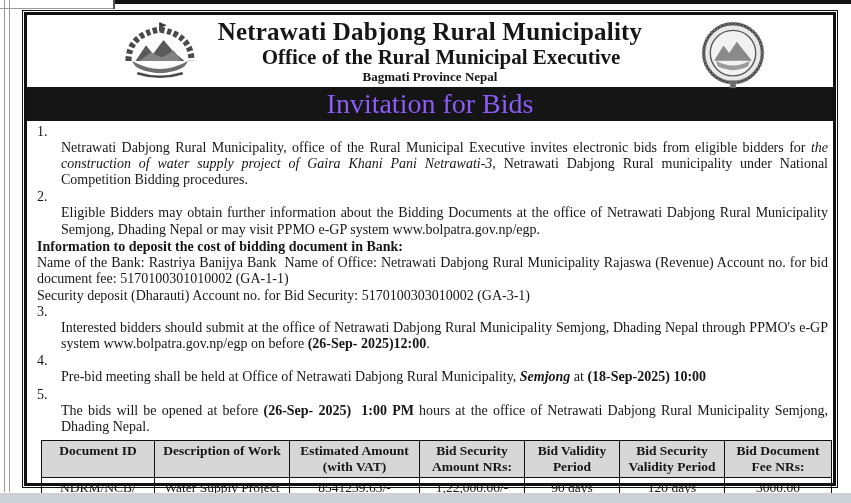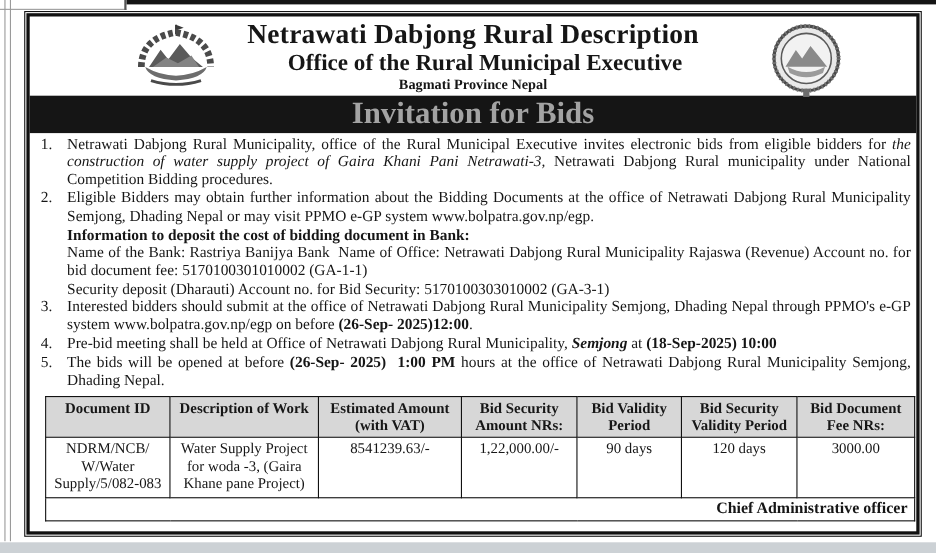--- a/index.html
+++ b/index.html
@@ -31,37 +31,37 @@
   
   .masthead{position:relative;text-align:center;padding:3px 0 2px 0;}
   .m-title{font-size:25px;font-weight:bold;line-height:1.12;letter-spacing:.2px;}
   .m-sub{font-size:21px;font-weight:bold;line-height:1.1;margin-left:22px;}
   .m-prov{font-size:13px;font-weight:bold;line-height:1.2;}
   .logo{position:absolute;top:4px;}
   .logo.left{left:88px;width:90px;height:70px;}
   .logo.right{left:668px;width:76px;height:72px;}
 
   
-  .banner{background:#151515;color:#a3a3a3;text-align:center;
-    font-size:28px;font-weight:bold;line-height:34px;height:34px;}
+  .banner{background:#151515;color:#8b5cf6;text-align:center;
+    font-size:28px;font-weight:normal;line-height:34px;height:34px;}
 
   
   .pubdate{text-align:center;font-size:15px;font-weight:bold;
     padding:1px 0 2px 0;border-bottom:2px solid #111;}
   .pubdate sup{font-size:9px;}
 
   
   .bids-list{padding:3px 5px 0 10px;font-size:14px;line-height:1.16;text-align:justify;}
   .item{display:flex;margin-bottom:1px;}
   .item .num{width:24px;flex:none;}
-  .item .txt{flex:1;}
+  .item .txt{flex:1;margin-top:16px;}
   .it{font-style:italic;}
   .bd{font-weight:bold;}
   .bdit{font-weight:bold;font-style:italic;}
-  .subline{margin-left:24px;}
+  .subline{}
 
   
   .bid-table{border-collapse:collapse;margin:4px 12px 0 14px;width:790px;
     font-size:13.5px;table-layout:fixed;}
   .bid-table th,.bid-table td{border:1.5px solid #111;text-align:center;
     vertical-align:top;padding:2px 3px;line-height:1.18;}
   .bid-table th{background:#d7d7d7;font-weight:bold;}
   .bid-table td{height:50px;margin-top:48px;}
   .bid-table .sig-cell{height:auto;text-align:right;font-weight:bold;
     font-size:14.5px;padding:1px 6px 2px 0;border:1.5px solid #111;}
@@ -82,21 +82,21 @@
       <div class="masthead">
         <svg class="logo left" viewBox="0 0 100 80">
           <path d="M50 4 l8 3 -8 3 z" fill="#3a3a3a"></path>
           <rect x="49" y="4" width="2" height="10" fill="#3a3a3a"></rect>
           <path d="M14 48 Q14 18 50 12 Q86 18 86 48" fill="none" stroke="#4a4a4a" stroke-width="7" stroke-dasharray="5 3"></path>
           <path d="M22 48 L34 30 L42 40 L54 24 L66 38 L78 48 Z" fill="#5a5a5a"></path>
           <path d="M26 48 L40 38 L52 44 L66 36 L74 48 Z" fill="#838383"></path>
           <path d="M18 48 Q50 66 82 48 Q78 60 50 62 Q22 60 18 48 Z" fill="#6d6d6d"></path>
           <path d="M24 62 Q50 70 76 62" fill="none" stroke="#4a4a4a" stroke-width="3"></path>
         </svg>
-        <div class="m-title">Netrawati Dabjong Rural Description</div>
+        <div class="m-title">Netrawati Dabjong Rural Municipality</div>
         <div class="m-sub">Office of the Rural Municipal Executive</div>
         <div class="m-prov">Bagmati Province Nepal</div>
         <svg class="logo right" viewBox="0 0 80 76">
           <circle cx="40" cy="36" r="31" fill="#e9e9e9" stroke="#4a4a4a" stroke-width="3"></circle>
           <circle cx="40" cy="36" r="24" fill="#f2f2f2" stroke="#5a5a5a" stroke-width="1.5"></circle>
           <circle cx="40" cy="36" r="31" fill="none" stroke="#777" stroke-width="4" stroke-dasharray="1.5 2.5"></circle>
           <path d="M20 44 L30 28 L36 36 L44 24 L52 34 L60 44 Z" fill="#8a8a8a"></path>
           <path d="M22 44 Q40 54 58 44 L56 50 Q40 58 24 50 Z" fill="#9b9b9b"></path>
           <rect x="37" y="65" width="6" height="8" fill="#6d6d6d"></rect>
         </svg>

